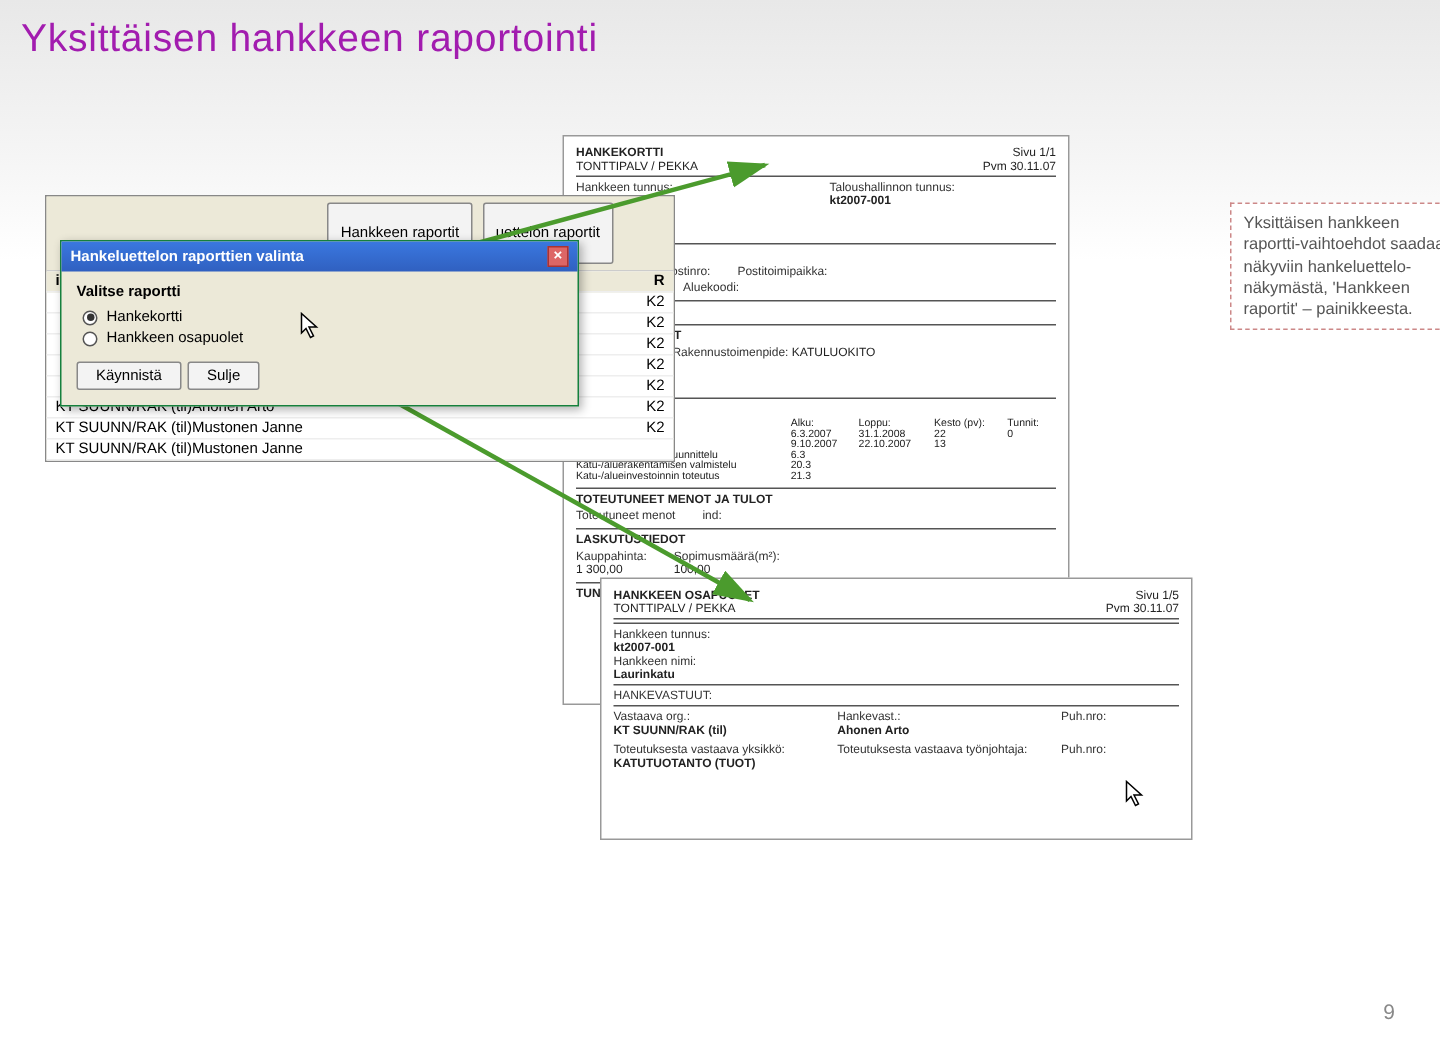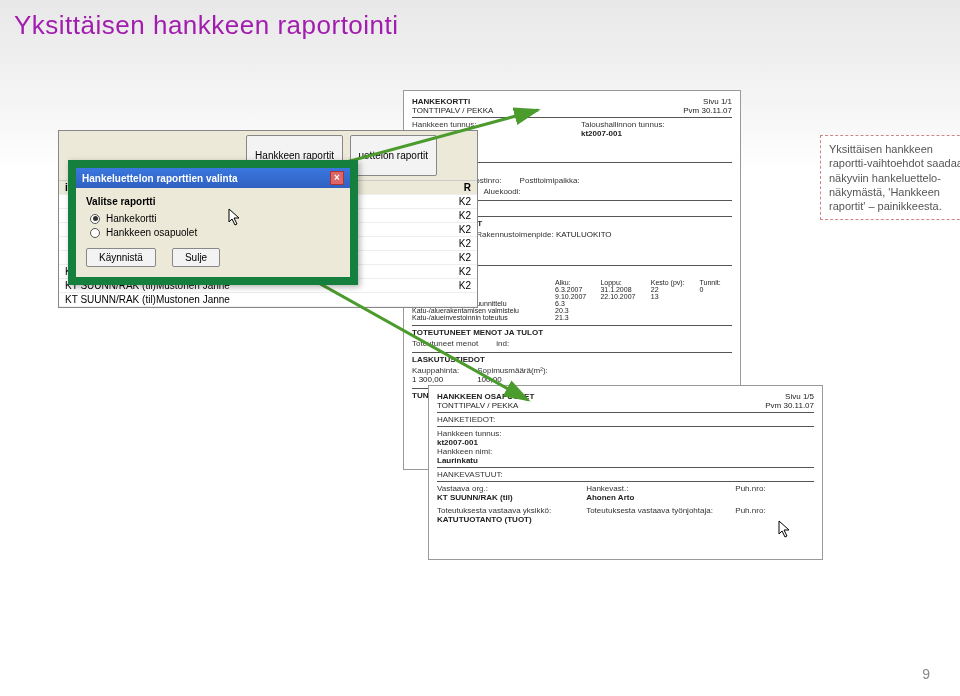--- a/index.html
+++ b/index.html
@@ -8,21 +8,21 @@
     height: 696px;
     font-family: Arial, sans-serif;
     background: linear-gradient(to bottom, #e8e8e8 0%, #f5f5f5 15%, #ffffff 25%);
     position: relative;
     overflow: hidden;
   }
   .title-block { padding: 10px 14px 4px; }
   .title { color: #a21caf; font-size: 26px; font-weight: normal; letter-spacing: 0.5px; }
   .subtitle { color: #6a9a3a; font-size: 15px; margin-top: 1px; }
 
-  .stage { position: absolute; left: 30px; top: 100px; width: 760px; height: 480px; margin-left: 28px; }
+  .stage { position: absolute; left: 30px; top: 100px; width: 760px; height: 480px; }
 
   
   .report-card {
     position: absolute;
     background: #fff;
     border: 1px solid #999;
     font-size: 8px;
     color: #222;
     padding: 6px 8px;
   }
@@ -42,31 +42,31 @@
   
   .app { position:absolute; left:0; top:30px; width:420px; z-index:3; background:#ece9d8; border:1px solid #888; }
   .toolbar { padding: 4px 6px; background:#ece9d8; border-bottom:1px solid #ccc; }
   .btn { display:inline-block; padding:14px 8px; font-size:10px; background:#f3f3f3; border:1px solid #888; border-radius:2px; cursor:pointer; }
   .toolbar .btn + .btn { margin-left:2px; }
   .list-area { background:#fff; font-size:10px; }
   .list-row { padding:1px 6px; border-bottom:1px solid #eee; display:flex; }
   .list-row span:first-child { flex:1; }
 
   
-  .dialog { position:absolute; left:10px; top:60px; width:290px; z-index:5;
-    border:8px solid #15803d; background:#ece9d8; box-shadow: 2px 2px 6px rgba(0,0,0,.3); }
+  .dialog { position:absolute; left:10px; top:60px; width:346px; z-index:5;
+    border:1px solid #15803d; background:#ece9d8; box-shadow: 2px 2px 6px rgba(0,0,0,.3); }
   .dlg-title { background: linear-gradient(to bottom,#3a78e0,#3060c0); color:#fff;
     font-size:10px; font-weight:bold; padding:3px 6px; display:flex; align-items:center; justify-content:space-between; }
   .dlg-title .x { width:14px; height:14px; background:#d66; color:#fff; text-align:center; line-height:12px; font-size:10px; border:1px solid #a33; cursor:pointer; }
   .dlg-body { padding:8px 10px 10px; font-size:10px; }
   .dlg-body .grouplbl { font-weight:bold; margin-bottom:6px; }
   .radio-row { display:flex; align-items:center; gap:6px; margin:3px 0 3px 4px; }
   .radio { width:10px; height:10px; border:1px solid #555; border-radius:50%; background:#fff; display:inline-flex; align-items:center; justify-content:center; }
   .radio.sel::after { content:""; width:5px; height:5px; border-radius:50%; background:#333; }
-  .dlg-buttons { margin-top:10px; display:flex; gap:16px; }
+  .dlg-buttons { margin-top:10px; display:flex; gap:4px; }
   .dlg-buttons .btn { padding:3px 12px; }
 
   
   .cursor { position:absolute; width:14px; height:18px; z-index:6; }
   .cursor svg { width:14px; height:18px; }
 
   
   svg.arrows { position:absolute; left:0; top:0; width:100%; height:100%; z-index:4; pointer-events:none; }
 
   
@@ -199,21 +199,20 @@
       <div>
         <div class="val" style="font-size:8px">HANKKEEN OSAPUOLET</div>
         <div>TONTTIPALV / PEKKA</div>
       </div>
       <div class="right">
         <div><span>Sivu</span> <span>1/5</span></div>
         <div><span>Pvm</span> <span>30.11.07</span></div>
       </div>
     </div>
     <div class="sec-line"></div>
-    <div class="lbl">HANKETIEDOT:</div>
     <div class="sec-line"></div>
     <div class="lbl">Hankkeen tunnus:</div>
     <div class="val">kt2007-001</div>
     <div class="lbl">Hankkeen nimi:</div>
     <div class="val">Laurinkatu</div>
     <div class="sec-line"></div>
     <div class="lbl">HANKEVASTUUT:</div>
     <div class="sec-line"></div>
     <div class="row">
       <div style="flex:1">

